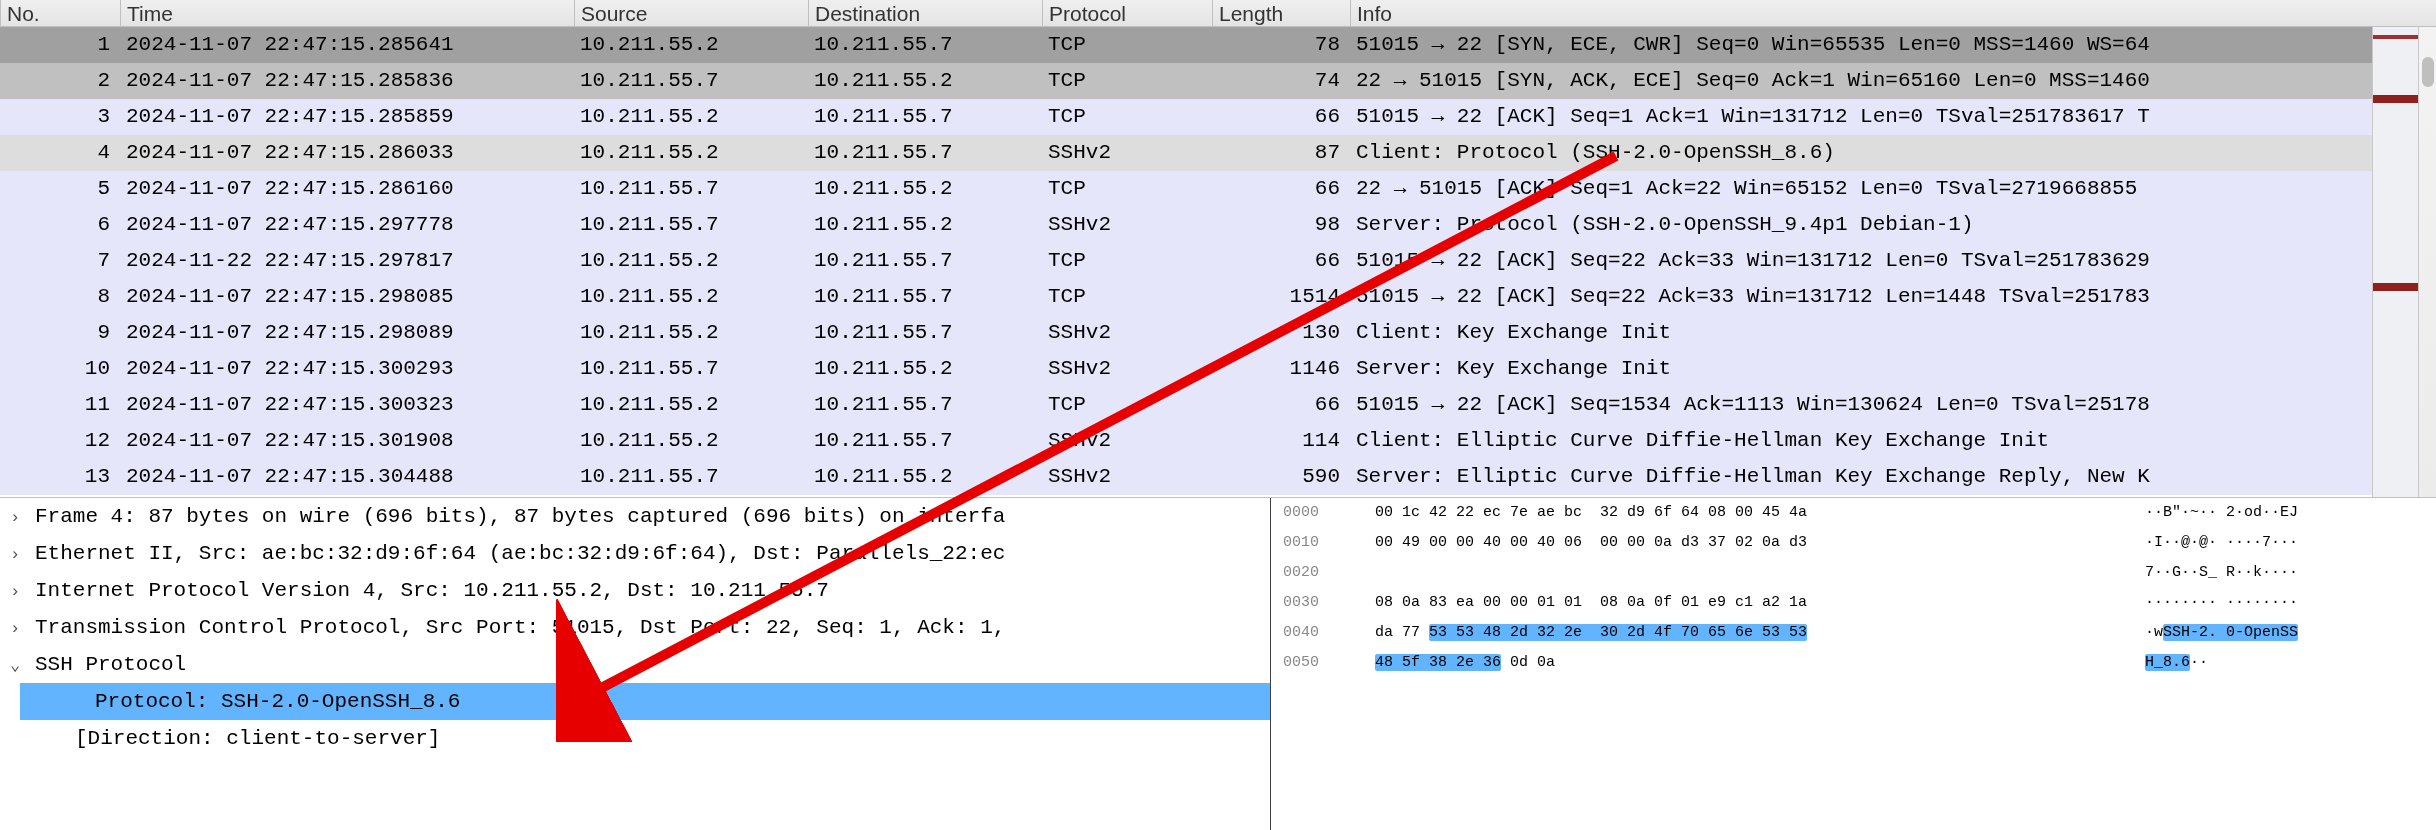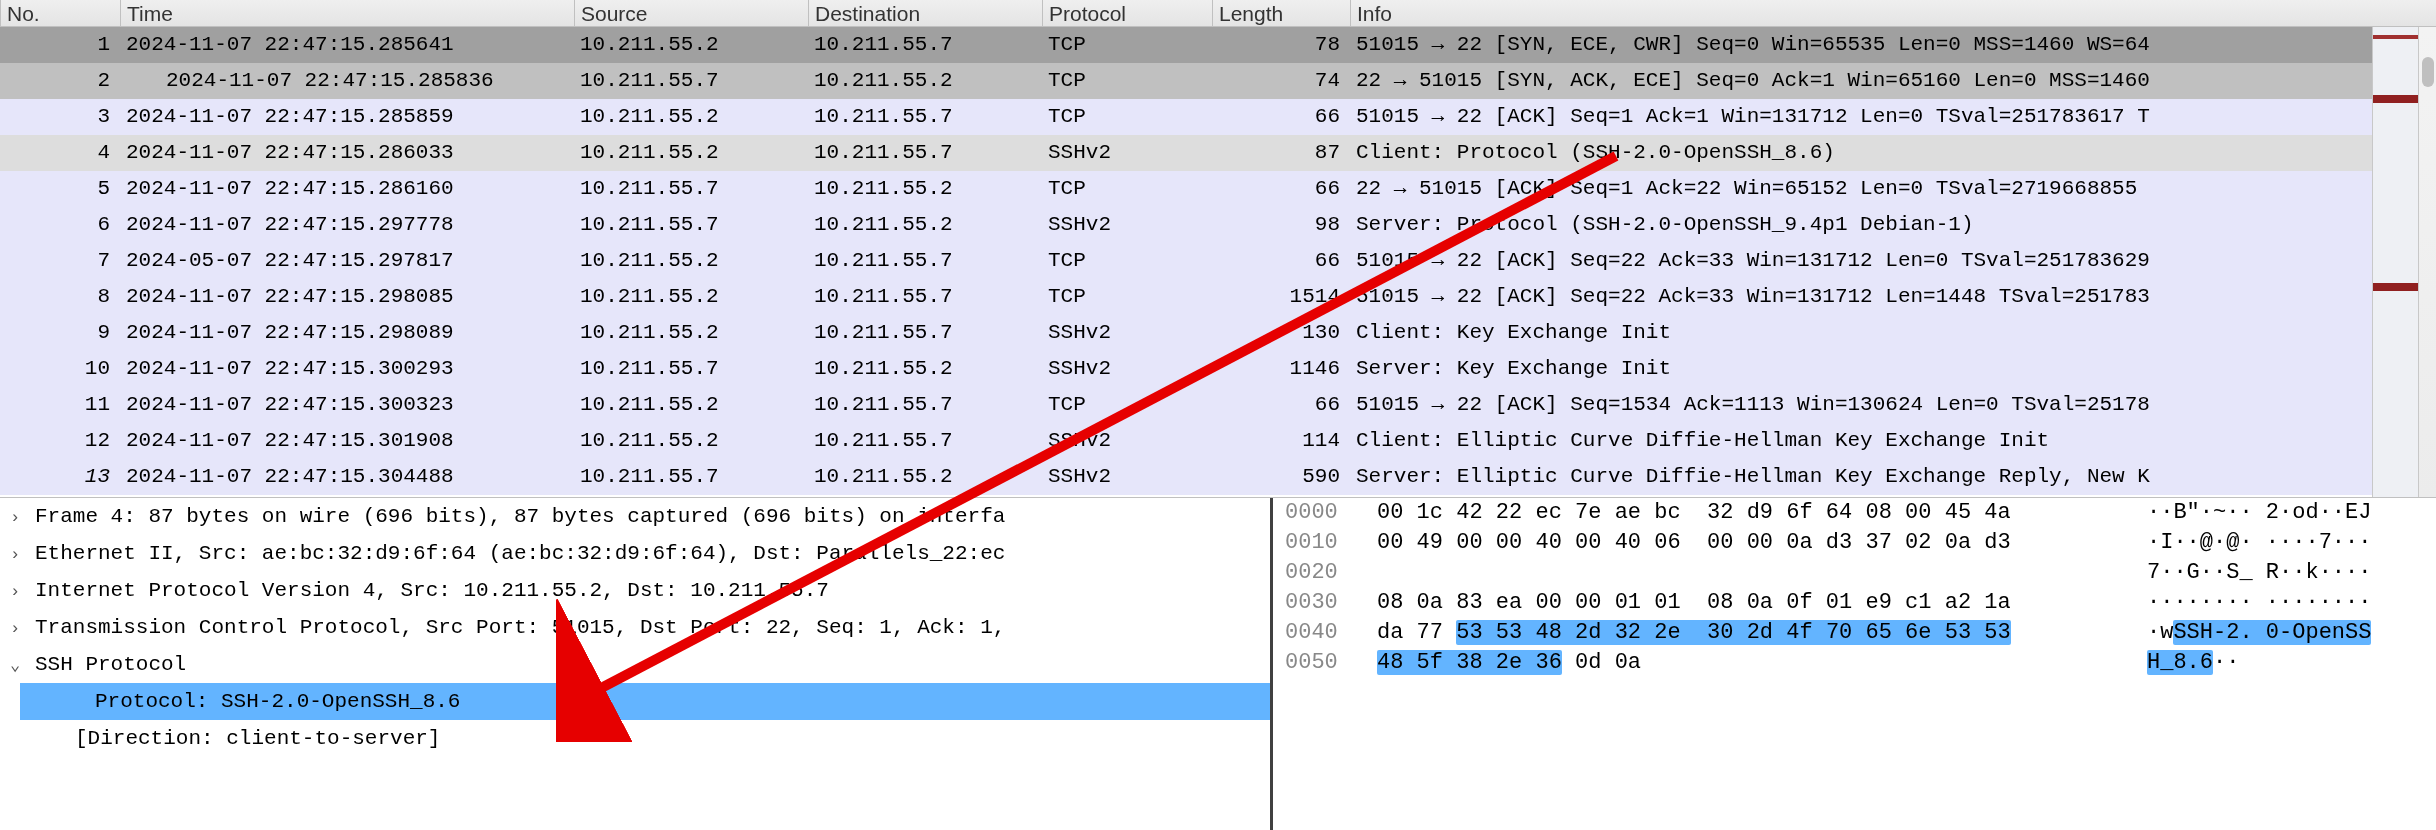--- a/index.html
+++ b/index.html
@@ -150,22 +150,22 @@
     font-size: 17px;
   }
   .tree-selected { background: #63b4ff; margin-left: 20px; }
   #hex-pane {
     position: absolute;
     left: 1270px;
     top: 0;
     width: 1166px;
     height: 333px;
     overflow: hidden;
-    border-left: 3px solid #404040;
-    font-size: 22px;
+    border-left: 1px solid #404040;
+    font-size: 15px;
   }
   .hex-row {
     position: absolute;
     left: 0;
     width: 1166px;
     height: 30px;
     line-height: 30px;
     white-space: pre;
   }
   .hex-off   { position:absolute; left:12px;  color:#888; }
@@ -205,21 +205,21 @@
         <div class="pkt-cell num-cell" style="left: 0px; width: 120px; padding-right: 10px;">1</div>
         <div class="pkt-cell" style="left: 120px; width: 454px; padding-left: 6px;">2024-11-07 22:47:15.285641</div>
         <div class="pkt-cell" style="left: 574px; width: 234px; padding-left: 6px;">10.211.55.2</div>
         <div class="pkt-cell" style="left: 808px; width: 234px; padding-left: 6px;">10.211.55.7</div>
         <div class="pkt-cell" style="left: 1042px; width: 170px; padding-left: 6px;">TCP</div>
         <div class="pkt-cell num-cell" style="left: 1212px; width: 138px; padding-right: 10px;">78</div>
         <div class="pkt-cell" style="left: 1350px; width: 1068px; padding-left: 6px;">51015 → 22 [SYN, ECE, CWR] Seq=0 Win=65535 Len=0 MSS=1460 WS=64</div>
       </div>
       <div class="pkt-row sel-mid" style="top: 36px;">
         <div class="pkt-cell num-cell" style="left: 0px; width: 120px; padding-right: 10px;">2</div>
-        <div class="pkt-cell" style="left: 120px; width: 454px; padding-left: 6px; margin-left: 40px;">2024-11-07 22:47:15.285836</div>
+        <div class="pkt-cell" style="left: 120px; width: 454px; padding-left: 6px;">2024-11-07 22:47:15.285836</div>
         <div class="pkt-cell" style="left: 574px; width: 234px; padding-left: 6px;">10.211.55.7</div>
         <div class="pkt-cell" style="left: 808px; width: 234px; padding-left: 6px;">10.211.55.2</div>
         <div class="pkt-cell" style="left: 1042px; width: 170px; padding-left: 6px;">TCP</div>
         <div class="pkt-cell num-cell" style="left: 1212px; width: 138px; padding-right: 10px;">74</div>
         <div class="pkt-cell" style="left: 1350px; width: 1068px; padding-left: 6px;">22 → 51015 [SYN, ACK, ECE] Seq=0 Ack=1 Win=65160 Len=0 MSS=1460</div>
       </div>
       <div class="pkt-row tcp" style="top: 72px;">
         <div class="pkt-cell num-cell" style="left: 0px; width: 120px; padding-right: 10px;">3</div>
         <div class="pkt-cell" style="left: 120px; width: 454px; padding-left: 6px;">2024-11-07 22:47:15.285859</div>
         <div class="pkt-cell" style="left: 574px; width: 234px; padding-left: 6px;">10.211.55.2</div>
@@ -250,21 +250,21 @@
         <div class="pkt-cell num-cell" style="left: 0px; width: 120px; padding-right: 10px;">6</div>
         <div class="pkt-cell" style="left: 120px; width: 454px; padding-left: 6px;">2024-11-07 22:47:15.297778</div>
         <div class="pkt-cell" style="left: 574px; width: 234px; padding-left: 6px;">10.211.55.7</div>
         <div class="pkt-cell" style="left: 808px; width: 234px; padding-left: 6px;">10.211.55.2</div>
         <div class="pkt-cell" style="left: 1042px; width: 170px; padding-left: 6px;">SSHv2</div>
         <div class="pkt-cell num-cell" style="left: 1212px; width: 138px; padding-right: 10px;">98</div>
         <div class="pkt-cell" style="left: 1350px; width: 1068px; padding-left: 6px;">Server: Protocol (SSH-2.0-OpenSSH_9.4p1 Debian-1)</div>
       </div>
       <div class="pkt-row tcp" style="top: 216px;">
         <div class="pkt-cell num-cell" style="left: 0px; width: 120px; padding-right: 10px;">7</div>
-        <div class="pkt-cell" style="left: 120px; width: 454px; padding-left: 6px;">2024-05-07 22:47:15.297817</div>
+        <div class="pkt-cell" style="left: 120px; width: 454px; padding-left: 6px;">2024-11-22 22:47:15.297817</div>
         <div class="pkt-cell" style="left: 574px; width: 234px; padding-left: 6px;">10.211.55.2</div>
         <div class="pkt-cell" style="left: 808px; width: 234px; padding-left: 6px;">10.211.55.7</div>
         <div class="pkt-cell" style="left: 1042px; width: 170px; padding-left: 6px;">TCP</div>
         <div class="pkt-cell num-cell" style="left: 1212px; width: 138px; padding-right: 10px;">66</div>
         <div class="pkt-cell" style="left: 1350px; width: 1068px; padding-left: 6px;">51015 → 22 [ACK] Seq=22 Ack=33 Win=131712 Len=0 TSval=251783629</div>
       </div>
       <div class="pkt-row tcp" style="top: 252px;">
         <div class="pkt-cell num-cell" style="left: 0px; width: 120px; padding-right: 10px;">8</div>
         <div class="pkt-cell" style="left: 120px; width: 454px; padding-left: 6px;">2024-11-07 22:47:15.298085</div>
         <div class="pkt-cell" style="left: 574px; width: 234px; padding-left: 6px;">10.211.55.2</div>
@@ -303,21 +303,21 @@
       <div class="pkt-row tcp" style="top: 396px;">
         <div class="pkt-cell num-cell" style="left: 0px; width: 120px; padding-right: 10px;">12</div>
         <div class="pkt-cell" style="left: 120px; width: 454px; padding-left: 6px;">2024-11-07 22:47:15.301908</div>
         <div class="pkt-cell" style="left: 574px; width: 234px; padding-left: 6px;">10.211.55.2</div>
         <div class="pkt-cell" style="left: 808px; width: 234px; padding-left: 6px;">10.211.55.7</div>
         <div class="pkt-cell" style="left: 1042px; width: 170px; padding-left: 6px;">SSHv2</div>
         <div class="pkt-cell num-cell" style="left: 1212px; width: 138px; padding-right: 10px;">114</div>
         <div class="pkt-cell" style="left: 1350px; width: 1068px; padding-left: 6px;">Client: Elliptic Curve Diffie-Hellman Key Exchange Init</div>
       </div>
       <div class="pkt-row tcp" style="top: 432px;">
-        <div class="pkt-cell num-cell" style="left: 0px; width: 120px; padding-right: 10px; font-style: italic;">13</div>
+        <div class="pkt-cell num-cell" style="left: 0px; width: 120px; padding-right: 10px;">13</div>
         <div class="pkt-cell" style="left: 120px; width: 454px; padding-left: 6px;">2024-11-07 22:47:15.304488</div>
         <div class="pkt-cell" style="left: 574px; width: 234px; padding-left: 6px;">10.211.55.7</div>
         <div class="pkt-cell" style="left: 808px; width: 234px; padding-left: 6px;">10.211.55.2</div>
         <div class="pkt-cell" style="left: 1042px; width: 170px; padding-left: 6px;">SSHv2</div>
         <div class="pkt-cell num-cell" style="left: 1212px; width: 138px; padding-right: 10px;">590</div>
         <div class="pkt-cell" style="left: 1350px; width: 1068px; padding-left: 6px;">Server: Elliptic Curve Diffie-Hellman Key Exchange Reply, New K</div>
       </div>
     </div>
   <div id="minimap">
       <div class="minimap-mark mm-dark" style="top: 8px;"></div>

